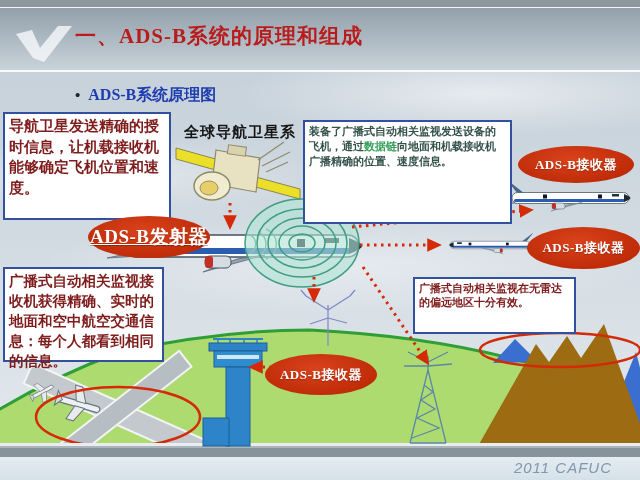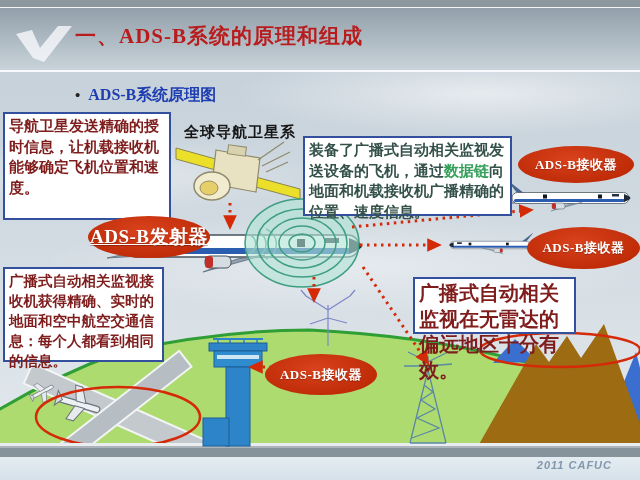--- a/index.html
+++ b/index.html
@@ -23,43 +23,43 @@
          radial-gradient(45% 14% at 18% 28%,rgba(255,255,255,.40),rgba(255,255,255,0) 70%),
          radial-gradient(65% 18% at 55% 52%,rgba(255,255,255,.40),rgba(255,255,255,0) 75%),
          linear-gradient(180deg,#c6d1da 0%,#d2dbe2 45%,#e2e8ed 100%);}
   
   .diagram-svg{position:absolute;left:0;top:0;width:640px;height:480px;z-index:2;}
   
   .tb{position:absolute;background:#fff;border:2px solid #33509e;box-sizing:border-box;
       color:#7f1d1d;font-weight:bold;padding:2px 4px;line-height:1.38;z-index:3;
       word-break:break-all;}
   .tb-satellite{left:3px;top:112px;width:168px;height:108px;font-size:15px;}
-  .tb-equipped{left:303px;top:120px;width:209px;height:80px;font-size:15px;color:#35524a;margin-top:16px;}
+  .tb-equipped{left:303px;top:120px;width:209px;height:104px;font-size:11px;color:#35524a;}
   .tb-equipped .link{color:#35a05a;}
   .tb-ground{left:3px;top:267px;width:161px;height:95px;font-size:14.5px;}
-  .tb-remote{left:413px;top:277px;width:163px;height:57px;font-size:20px;line-height:1.28;}
+  .tb-remote{left:413px;top:277px;width:163px;height:57px;font-size:11px;line-height:1.28;}
   .tb-airport{left:210px;top:397px;width:212px;height:53px;font-size:15px;line-height:1.18;
               text-align:center;color:#8f4540;border-color:#5f6e78;
               box-shadow:3px 3px 0 rgba(110,120,128,.45);}
   
   .oval{position:absolute;border-radius:50%;z-index:3;display:flex;align-items:center;
         justify-content:center;color:#fff;font-weight:bold;letter-spacing:.5px;
         background:radial-gradient(ellipse at 45% 35%,#d8431d 0%,#bf2a07 75%);
         text-shadow:0 1px 1px rgba(0,0,0,.25);}
   .oval-transmitter{left:88px;top:216px;width:122px;height:42px;font-size:19px;text-decoration:underline;}
   .oval-r1{left:518px;top:146px;width:116px;height:37px;font-size:13px;}
   .oval-r2{left:527px;top:227px;width:113px;height:42px;font-size:13px;}
   .oval-r3{left:265px;top:354px;width:112px;height:41px;font-size:13px;}
   .gnss{position:absolute;left:175px;top:123px;z-index:3;font-size:15px;font-weight:bold;
         color:#161616;letter-spacing:1px;white-space:nowrap;margin-left:9px;}
   
   .bottombar{position:absolute;left:0;top:457px;width:640px;height:23px;z-index:3;
              background:linear-gradient(180deg,#e3ecf1,#d5e1e9);}
-  .credit{position:absolute;right:28px;top:2px;font-style:italic;font-weight:bold;
-          font-size:11px;color:#8496ab;letter-spacing:1px;
+  .credit{position:absolute;right:28px;top:2px;font-style:italic;font-weight:normal;
+          font-size:15px;color:#8496ab;letter-spacing:1px;
           font-family:"Liberation Sans",sans-serif;}
 </style>
 </head>
 <body>
 
 <div class="slide">
 
   <div class="sky"></div>
 
   <div class="topstrip"></div>

